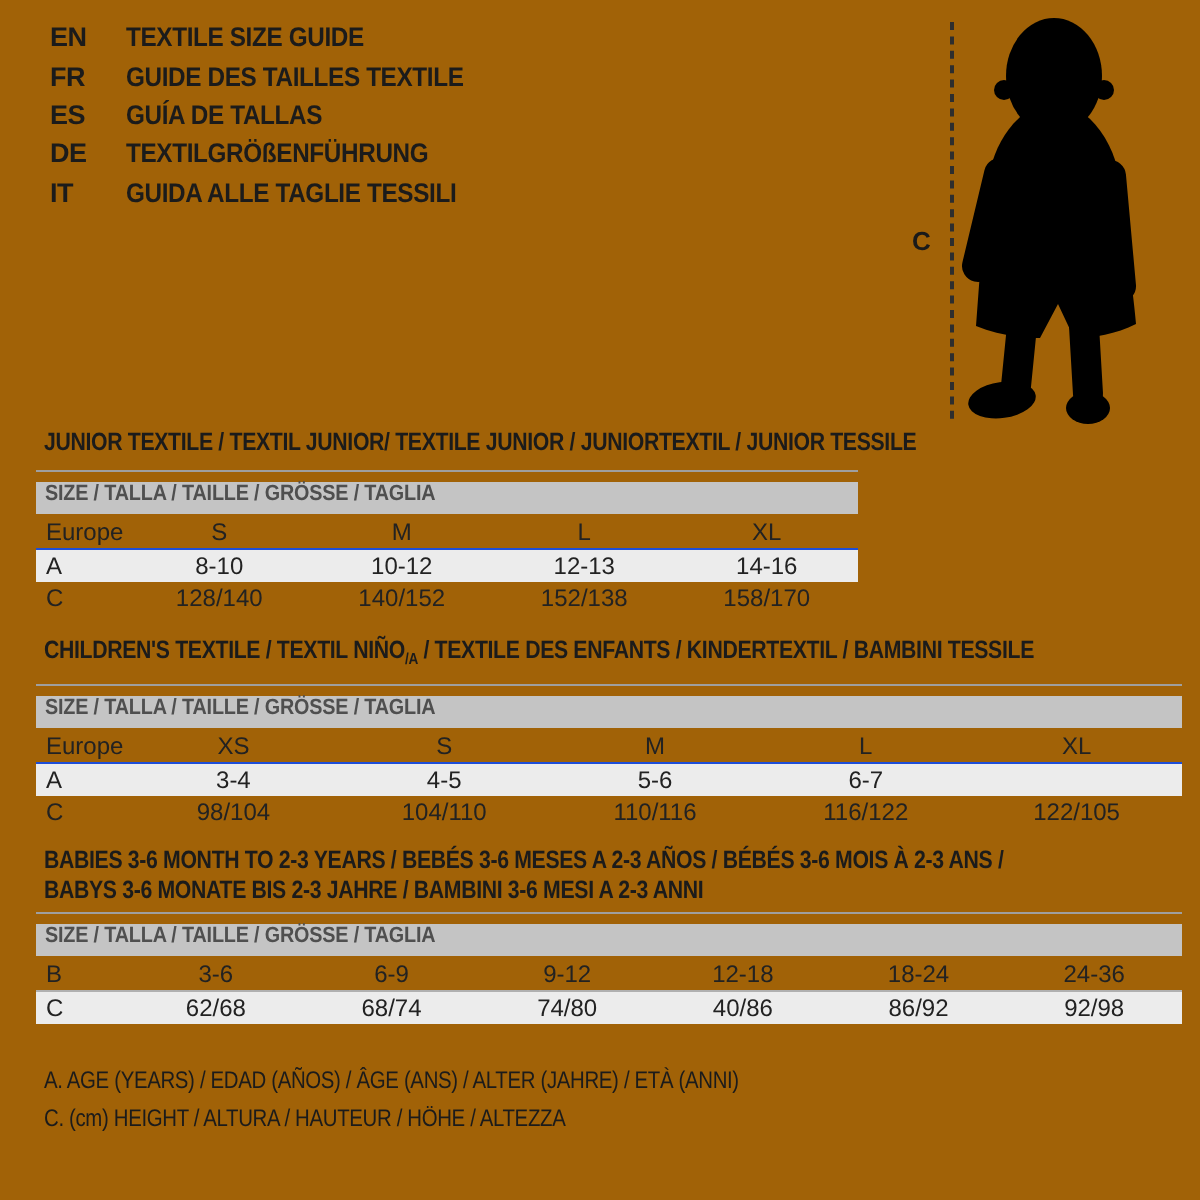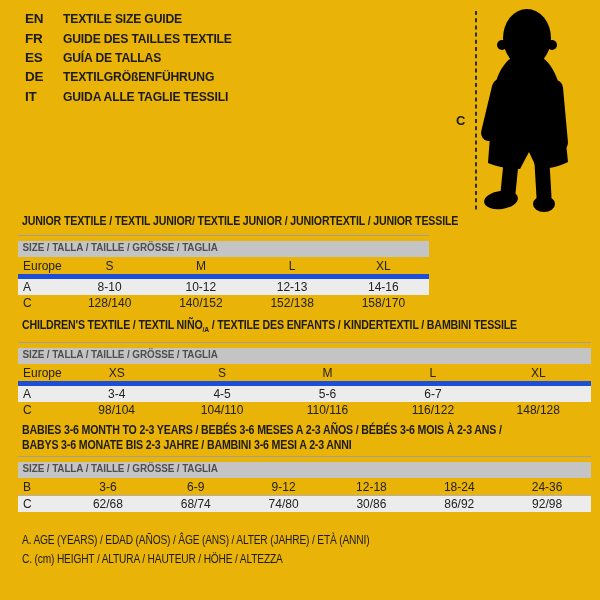--- a/index.html
+++ b/index.html
@@ -1,18 +1,18 @@
 <!DOCTYPE html>
 <html><head>
 <meta charset="utf-8">
 <style>
   html,body{margin:0;padding:0;}
   body{width:600px;height:600px;overflow:hidden;background:#ffffff;
        font-family:"Liberation Sans",sans-serif;color:#1b1b1b;position:relative;}
-  .canvas{position:absolute;inset:0;background:#eab308;}
+  .canvas{position:absolute;inset:0;background:#a16207;}
 
   
   .cond{display:inline-block;transform:scaleX(0.85);transform-origin:0 50%;white-space:nowrap;}
   .cond90{display:inline-block;transform:scaleX(0.90);transform-origin:0 50%;white-space:nowrap;}
 
   
   .lang-block{position:absolute;left:25px;top:9px;}
   .lang-row{display:flex;height:19.4px;align-items:center;font-weight:bold;font-size:13.5px;letter-spacing:-0.2px;}
   .lang-code{width:38px;flex:0 0 38px;}
 
@@ -21,21 +21,21 @@
 
   
   .section{position:absolute;}
   .heading{margin-left:4px;font-weight:bold;font-size:12.5px;letter-spacing:-0.2px;}
   .hline{height:15px;line-height:15px;}
   .sub{font-size:8px;position:relative;top:2.5px;}
   .trule{height:1px;background:#9f9f9f;margin-bottom:5px;}
   .sizebar{height:16px;background:#c4c4c4;display:flex;align-items:flex-start;}
   .sizebar span{font-weight:bold;font-size:11px;color:#4f4f4f;padding-left:5px;letter-spacing:-0.1px;}
   .row{display:grid;align-items:center;font-size:12px;height:16px;color:#222;}
-  .region-row{height:17px;border-bottom:5px solid #1d4ed8;}
+  .region-row{height:17px;border-bottom:1px solid #1d4ed8;}
   .rule-under{border-bottom:1px solid #b0b0b0;height:17px;}
   .shaded{background:#ececec;}
   .cell{text-align:center;}
   .cell-label{text-align:left;padding-left:5px;}
 
   
   .footnotes{position:absolute;left:22px;top:531px;}
   .fline{height:18.5px;line-height:18.5px;font-weight:normal;font-size:12px;letter-spacing:-0.2px;}
 </style>
 </head>
@@ -137,21 +137,21 @@
           <span class="cell">4-5</span>
           <span class="cell">5-6</span>
           <span class="cell">6-7</span>
         </div>
         <div class="row" style="grid-template-columns: 46px repeat(5, 1fr);">
           <span class="cell-label">C</span>
           <span class="cell">98/104</span>
           <span class="cell">104/110</span>
           <span class="cell">110/116</span>
           <span class="cell">116/122</span>
-          <span class="cell">148/128</span>
+          <span class="cell">122/105</span>
         </div>
       </div>
       <div class="section" style="left: 18px; top: 423px; width: 573px;">
         <div class="heading">
           <div class="hline"><span class="cond"><span>BABIES 3-6 MONTH TO 2-3 YEARS / BEBÉS 3-6 MESES A 2-3 AÑOS / BÉBÉS 3-6 MOIS À 2-3 ANS /</span></span></div>
           <div class="hline"><span class="cond"><span>BABYS 3-6 MONATE BIS 2-3 JAHRE / BAMBINI 3-6 MESI A 2-3 ANNI</span></span></div>
         </div>
         <div class="trule" style="margin-top: 3px;"></div>
         <div class="sizebar">
           <span class="cond90">SIZE / TALLA / TAILLE / GRÖSSE / TAGLIA</span>
@@ -163,21 +163,21 @@
           <span class="cell">9-12</span>
           <span class="cell">12-18</span>
           <span class="cell">18-24</span>
           <span class="cell">24-36</span>
         </div>
         <div class="row shaded" style="grid-template-columns: 46px repeat(6, 1fr);">
           <span class="cell-label">C</span>
           <span class="cell">62/68</span>
           <span class="cell">68/74</span>
           <span class="cell">74/80</span>
-          <span class="cell">30/86</span>
+          <span class="cell">40/86</span>
           <span class="cell">86/92</span>
           <span class="cell">92/98</span>
         </div>
       </div>
     </div>
 
   <div class="footnotes" id="footnotes">
       <div class="fline"><span class="cond">A. AGE (YEARS) / EDAD (AÑOS) / ÂGE (ANS) / ALTER (JAHRE) / ETÀ (ANNI)</span></div>
       <div class="fline"><span class="cond">C. (cm) HEIGHT / ALTURA / HAUTEUR / HÖHE / ALTEZZA</span></div>
     </div>

